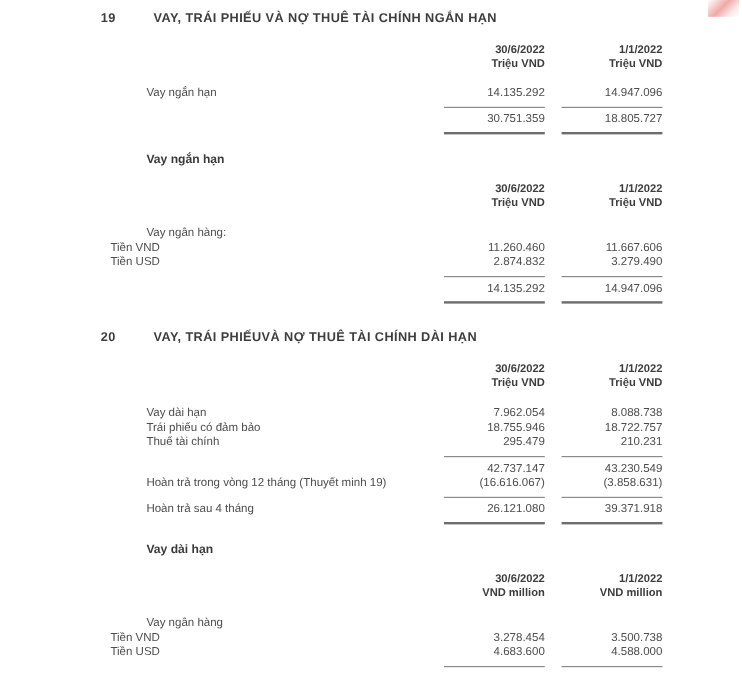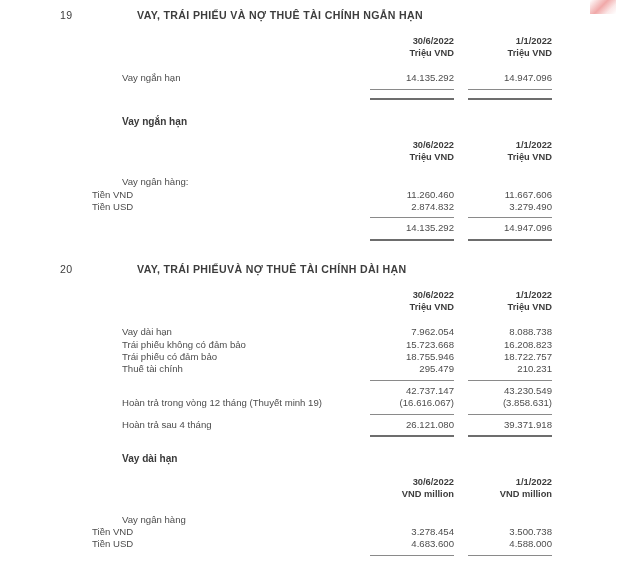--- a/index.html
+++ b/index.html
@@ -39,26 +39,26 @@
   .sec-head {
     display: flex;
     align-items: baseline;
     font-weight: bold;
     font-size: 10.6px;
     letter-spacing: 0.35px;
     color: #3d3d3d;
   }
   .sec-num {
     width: 44px;
-    margin-left: 60px;
+    margin-left: 84px;
     flex: 0 0 auto;
-    font-weight: normal;
+    font-weight: bold;
     font-size: 10.6px;
   }
-  .sec-title { flex: 1 1 auto; margin-left: 33px; }
+  .sec-title { flex: 1 1 auto; }
 
   
   .tbl { width: 100%; border-collapse: collapse; }
   .tbl td {
     font-size: 9.6px;
     color: #4d4d4d;
     padding: 0;
     line-height: 12.4px;
     vertical-align: bottom;
     white-space: nowrap;
@@ -151,20 +151,25 @@
         <td class="num">
               <span class="line"></span>
             </td>
         <td class="num c2">
               <span class="line"></span>
             </td>
       </tr>
       <tr class="spacer-sm">
             <td colspan="3"></td>
           </tr>
+      <tr>
+        <td class="lbl"></td>
+        <td class="num">30.751.359</td>
+        <td class="num c2">18.805.727</td>
+      </tr>
       <tr class="spacer-sm">
             <td colspan="3"></td>
           </tr>
       <tr class="rule-thick">
         <td class="lbl"></td>
         <td class="num">
               <span class="line"></span>
             </td>
         <td class="num c2">
               <span class="line"></span>
@@ -262,25 +267,20 @@
       </tr>
       <tr class="spacer-lg">
             <td colspan="3"></td>
           </tr>
       <tr>
         <td class="lbl">Vay dài hạn</td>
         <td class="num">7.962.054</td>
         <td class="num c2">8.088.738</td>
       </tr>
       <tr>
-        <td class="lbl">Trái phiếu không có đảm bảo</td>
-        <td class="num">15.723.668</td>
-        <td class="num c2">16.208.823</td>
-      </tr>
-      <tr>
         <td class="lbl">Trái phiếu có đảm bảo</td>
         <td class="num">18.755.946</td>
         <td class="num c2">18.722.757</td>
       </tr>
       <tr>
         <td class="lbl">Thuế tài chính</td>
         <td class="num">295.479</td>
         <td class="num c2">210.231</td>
       </tr>
       <tr class="spacer-sm">

